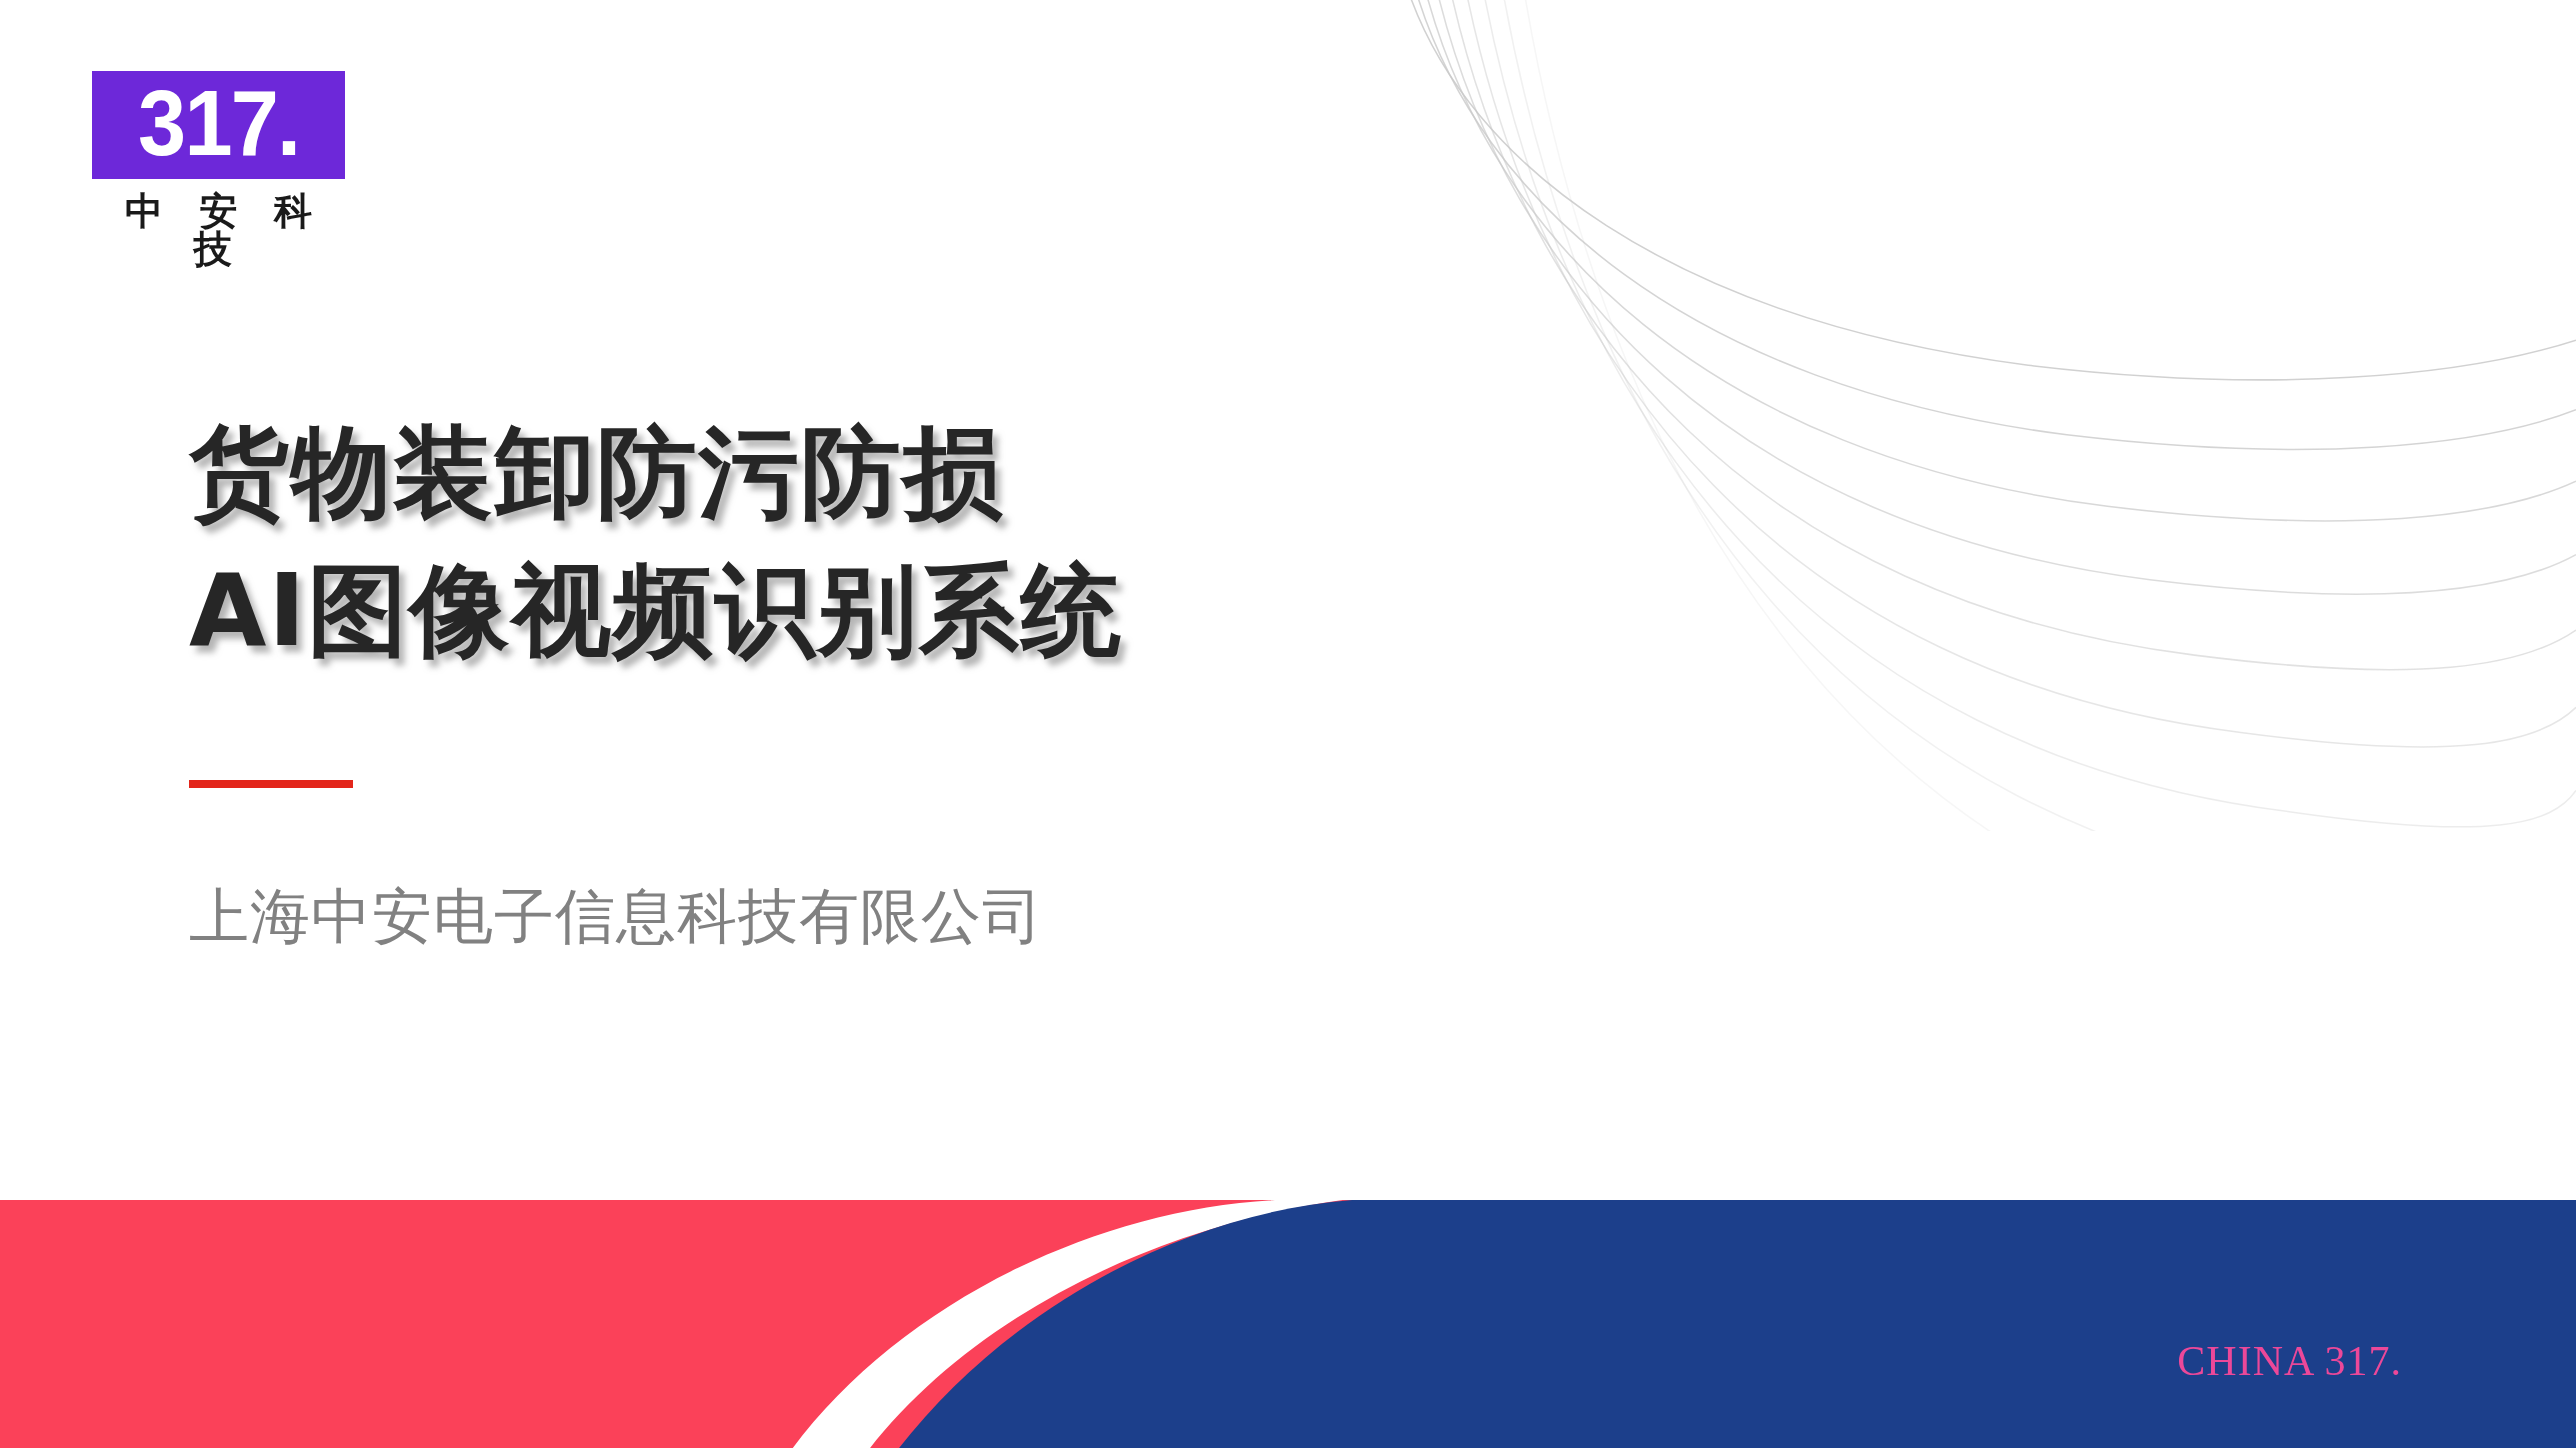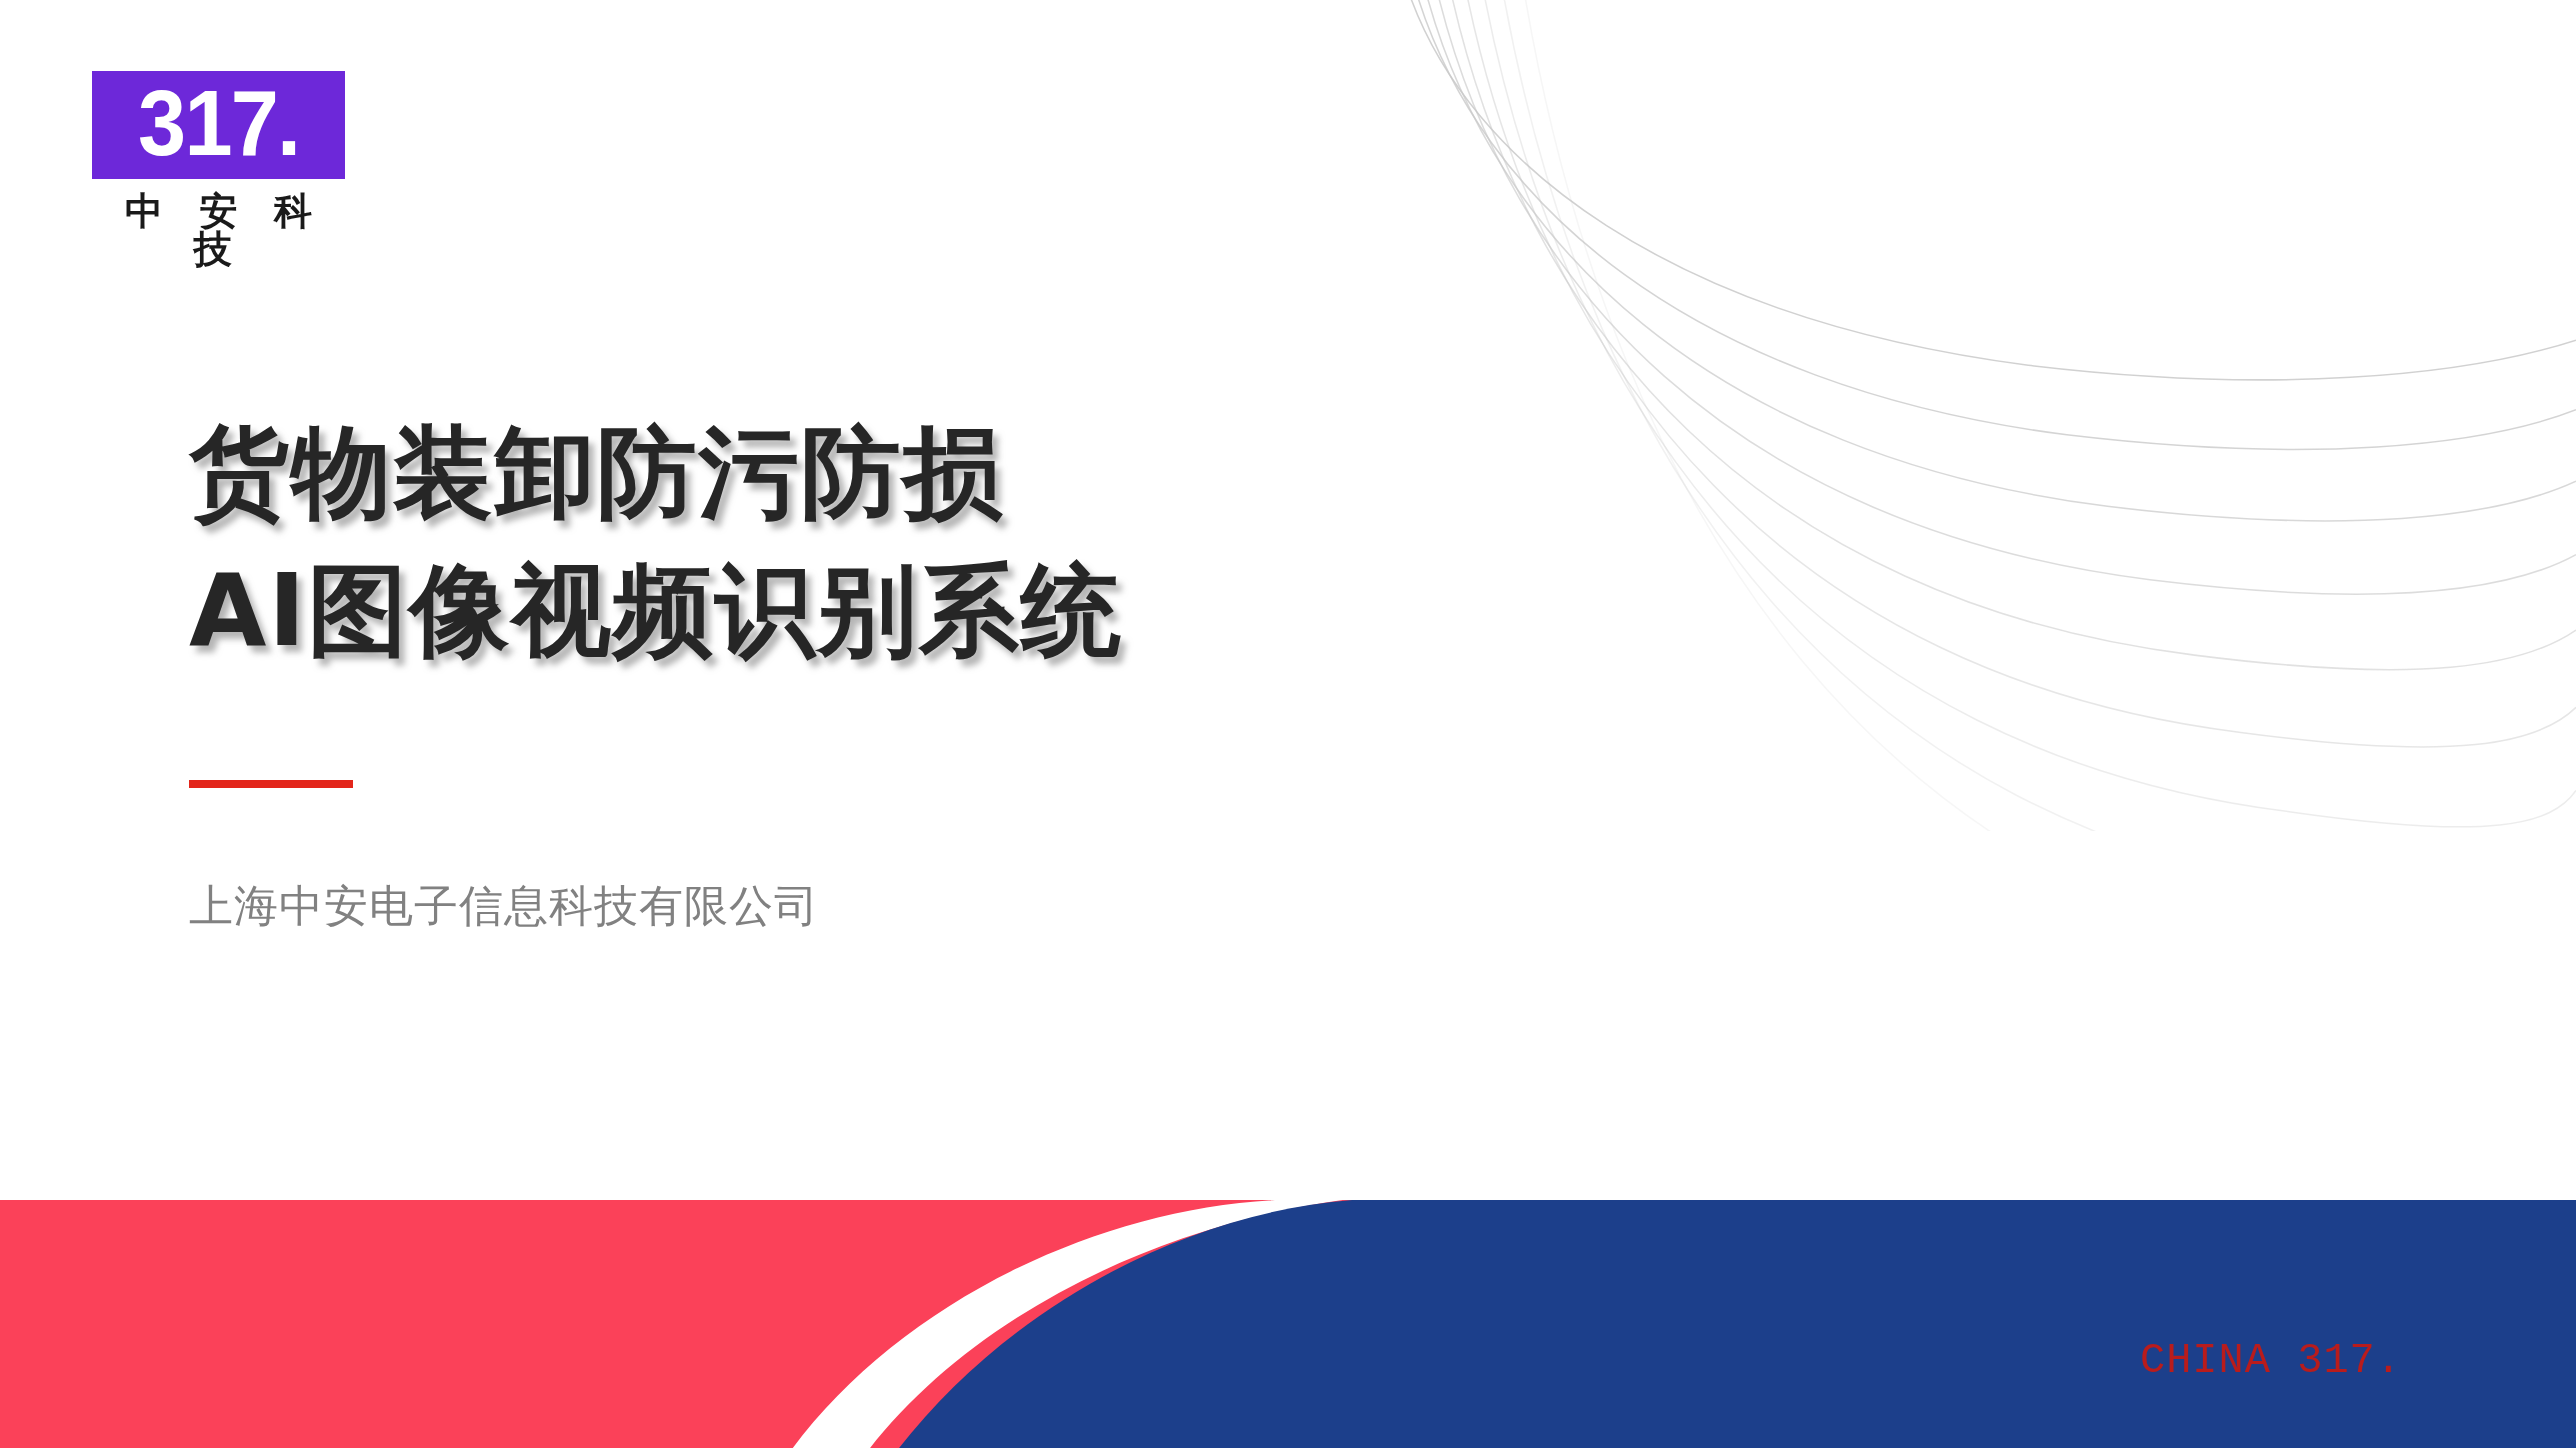--- a/index.html
+++ b/index.html
@@ -94,21 +94,21 @@
     height: 7.7px;
     background: #E3261B;
   }
 
   
   .subtitle {
     position: absolute;
     left: 189px;
     top: 877px;
     color: #818181;
-    font-size: 44px;
+    font-size: 60px;
     font-weight: normal;
     line-height: 1.3;
     letter-spacing: 1px;
     white-space: nowrap;
     font-family: "DejaVu Sans", "Liberation Sans", sans-serif;
   }
 
   
   .band {
     position: absolute;
@@ -116,26 +116,26 @@
     bottom: 0;
     width: 2576px;
     height: 249px;
   }
   .band svg { display: block; width: 100%; height: 100%; }
 
   .band-label {
     position: absolute;
     right: 174px;
     bottom: 64px;
-    color: #b91c1c;
+    color: #ec4899;
     font-size: 42px;
     font-weight: normal;
     letter-spacing: 1px;
     white-space: nowrap;
-    font-family: Liberation Mono, monospace;
+    font-family: Liberation Serif, serif;
   }
 </style>
 </head>
 <body>
 
 <div class="slide">
 
   <div class="swoosh-layer">
     <svg viewBox="0 0 1267 860" preserveAspectRatio="none" aria-hidden="true">
       <g fill="none" stroke="#c9c9c9" stroke-width="1.6">

